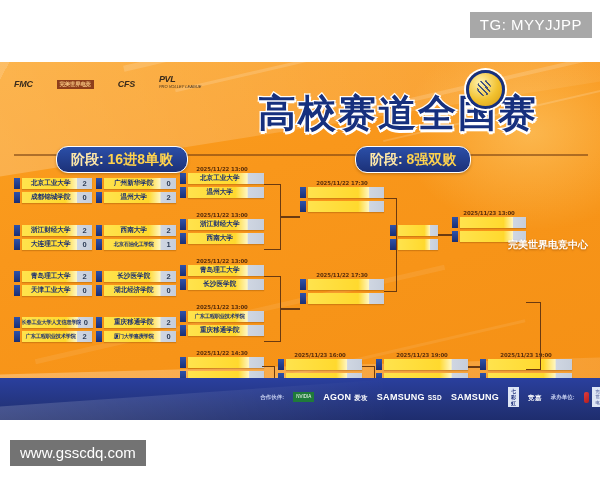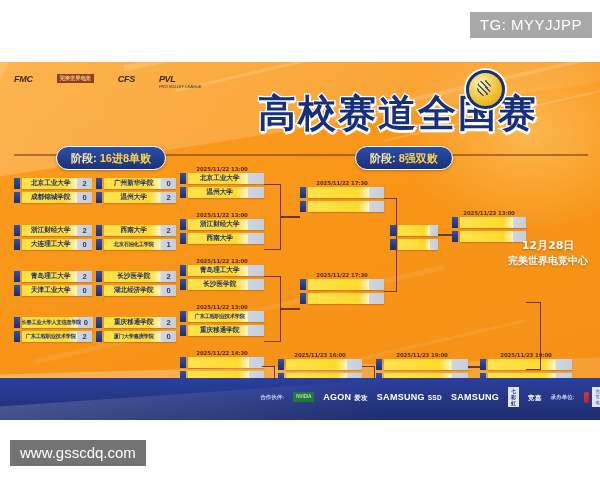--- a/index.html
+++ b/index.html
@@ -46,21 +46,21 @@
   .s3{left:330px;top:20px;width:300px;height:4px;}
   .s4{left:380px;top:50px;width:250px;height:2px;}
   .s5{left:30px;top:250px;width:420px;height:5px;opacity:.5;}
   .s6{left:150px;top:300px;width:380px;height:3px;opacity:.5;}
   .glowblob{
     position:absolute;right:-60px;top:-30px;width:260px;height:200px;
     background:radial-gradient(ellipse at center,rgba(255,210,120,.55),rgba(255,170,40,0) 70%);
   }
 
   
-  .logostrip{position:absolute;left:14px;top:12px;display:flex;align-items:flex-start;gap:24px;z-index:6;}
+  .logostrip{position:absolute;left:14px;top:12px;display:flex;align-items:flex-end;gap:24px;z-index:6;}
   .lg{color:#2a2018;font-weight:bold;font-size:9px;letter-spacing:-.3px;opacity:.92;}
   .lg.box{background:#7c2b13;color:#f8c98c;padding:1px 3px;font-size:5.5px;line-height:1.25;text-align:center;opacity:.85;}
   .lg.italic{font-style:italic;}
   .lg .sub{display:block;font-size:4px;font-weight:normal;letter-spacing:0;}
 
   
   .title-wrap{position:absolute;left:258px;top:26px;z-index:8;}
   .big-title{
     font-family:"DejaVu Sans","Liberation Sans",sans-serif;
     font-size:38px;font-weight:bold;letter-spacing:2px;
@@ -85,21 +85,21 @@
     opacity:.8;
   }
 
   
   .stage-line{position:absolute;height:2px;background:#6f3a10;opacity:.55;z-index:3;}
   .pill{
     position:absolute;z-index:7;
     background:linear-gradient(180deg,#2b4fa8,#1c3178);
     border:1.5px solid #ffffff;
     border-radius:12px;
-    color:#ffe8a8;font-size:11px;font-weight:bold;
+    color:#ffe8a8;font-size:14px;font-weight:bold;
     padding:3.5px 14px;white-space:nowrap;
     box-shadow:0 1px 3px rgba(0,0,0,.25);
   }
   .pill .num{color:#ffd34d;}
 
   
   .bracket{position:absolute;left:0;top:0;width:600px;height:310px;z-index:5;}
   .match{position:absolute;}
   .row{
     position:relative;display:flex;align-items:center;
@@ -608,21 +608,20 @@
     <div class="connector" style="left:384px;top:136px;width:12px;height:92px;border-top-width:1.5px;border-right-width:1.5px;border-bottom-width:1.5px;"></div>
     <div class="connector" style="left:438px;top:172px;width:14px;height:1.5px;background:#6b3a10;"></div>
 
     <div class="connector" style="left:262px;top:304px;width:12px;height:32px;border-top-width:1.5px;border-right-width:1.5px;border-bottom-width:1.5px;"></div>
     <div class="connector" style="left:362px;top:304px;width:12px;height:32px;border-top-width:1.5px;border-right-width:1.5px;border-bottom-width:1.5px;"></div>
     <div class="connector" style="left:468px;top:304px;width:12px;height:1.5px;background:#6b3a10;"></div>
     <div class="connector" style="left:526px;top:240px;width:14px;height:66px;border-top-width:1.5px;border-right-width:1.5px;border-bottom-width:1.5px;"></div>
   </div>
 
   <div class="final-note" style="left:496px;top:176px;width:104px;">
-    <div class="l1">12月28日</div>
     <div class="l2">完美世界电竞中心</div>
   </div>
 
   <div class="curve"></div>
 
   <div class="footer">
     <div class="footer-inner">
       <span class="f-lab">合作伙伴:</span>
       <span class="f-green">NVIDIA</span>
       <span class="f-logo"><span>AGON</span> <span class="cn">爱攻</span></span>

